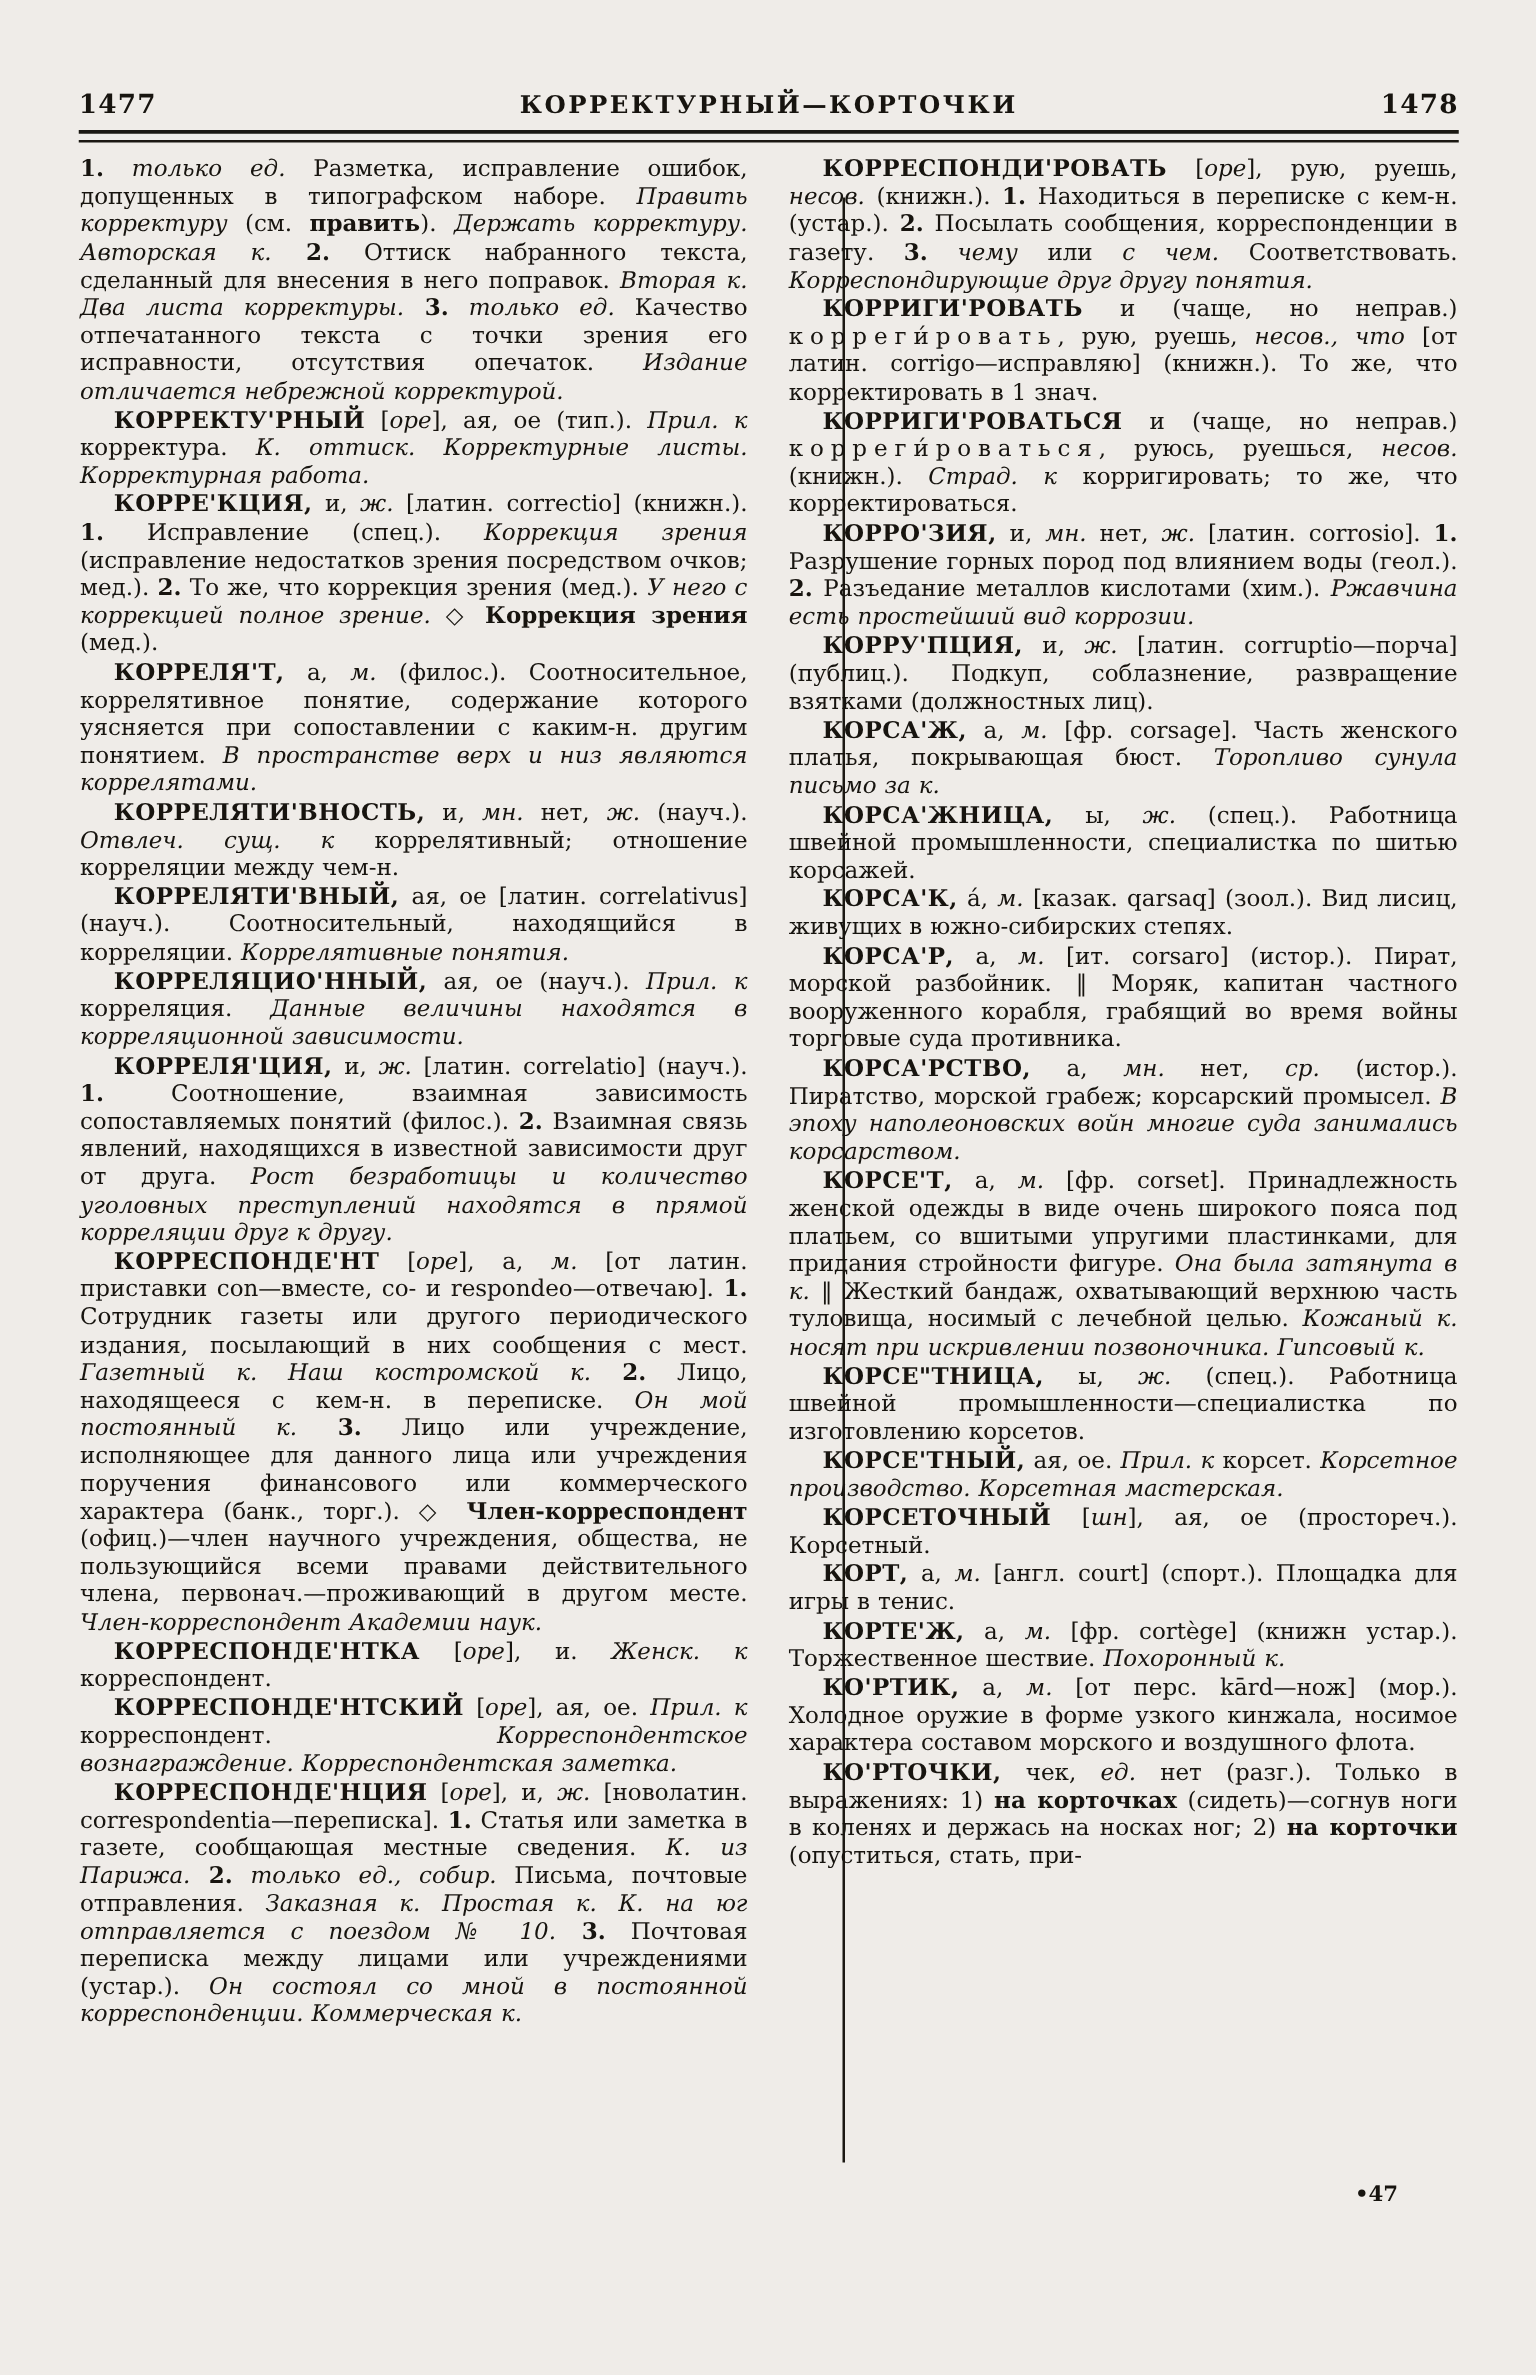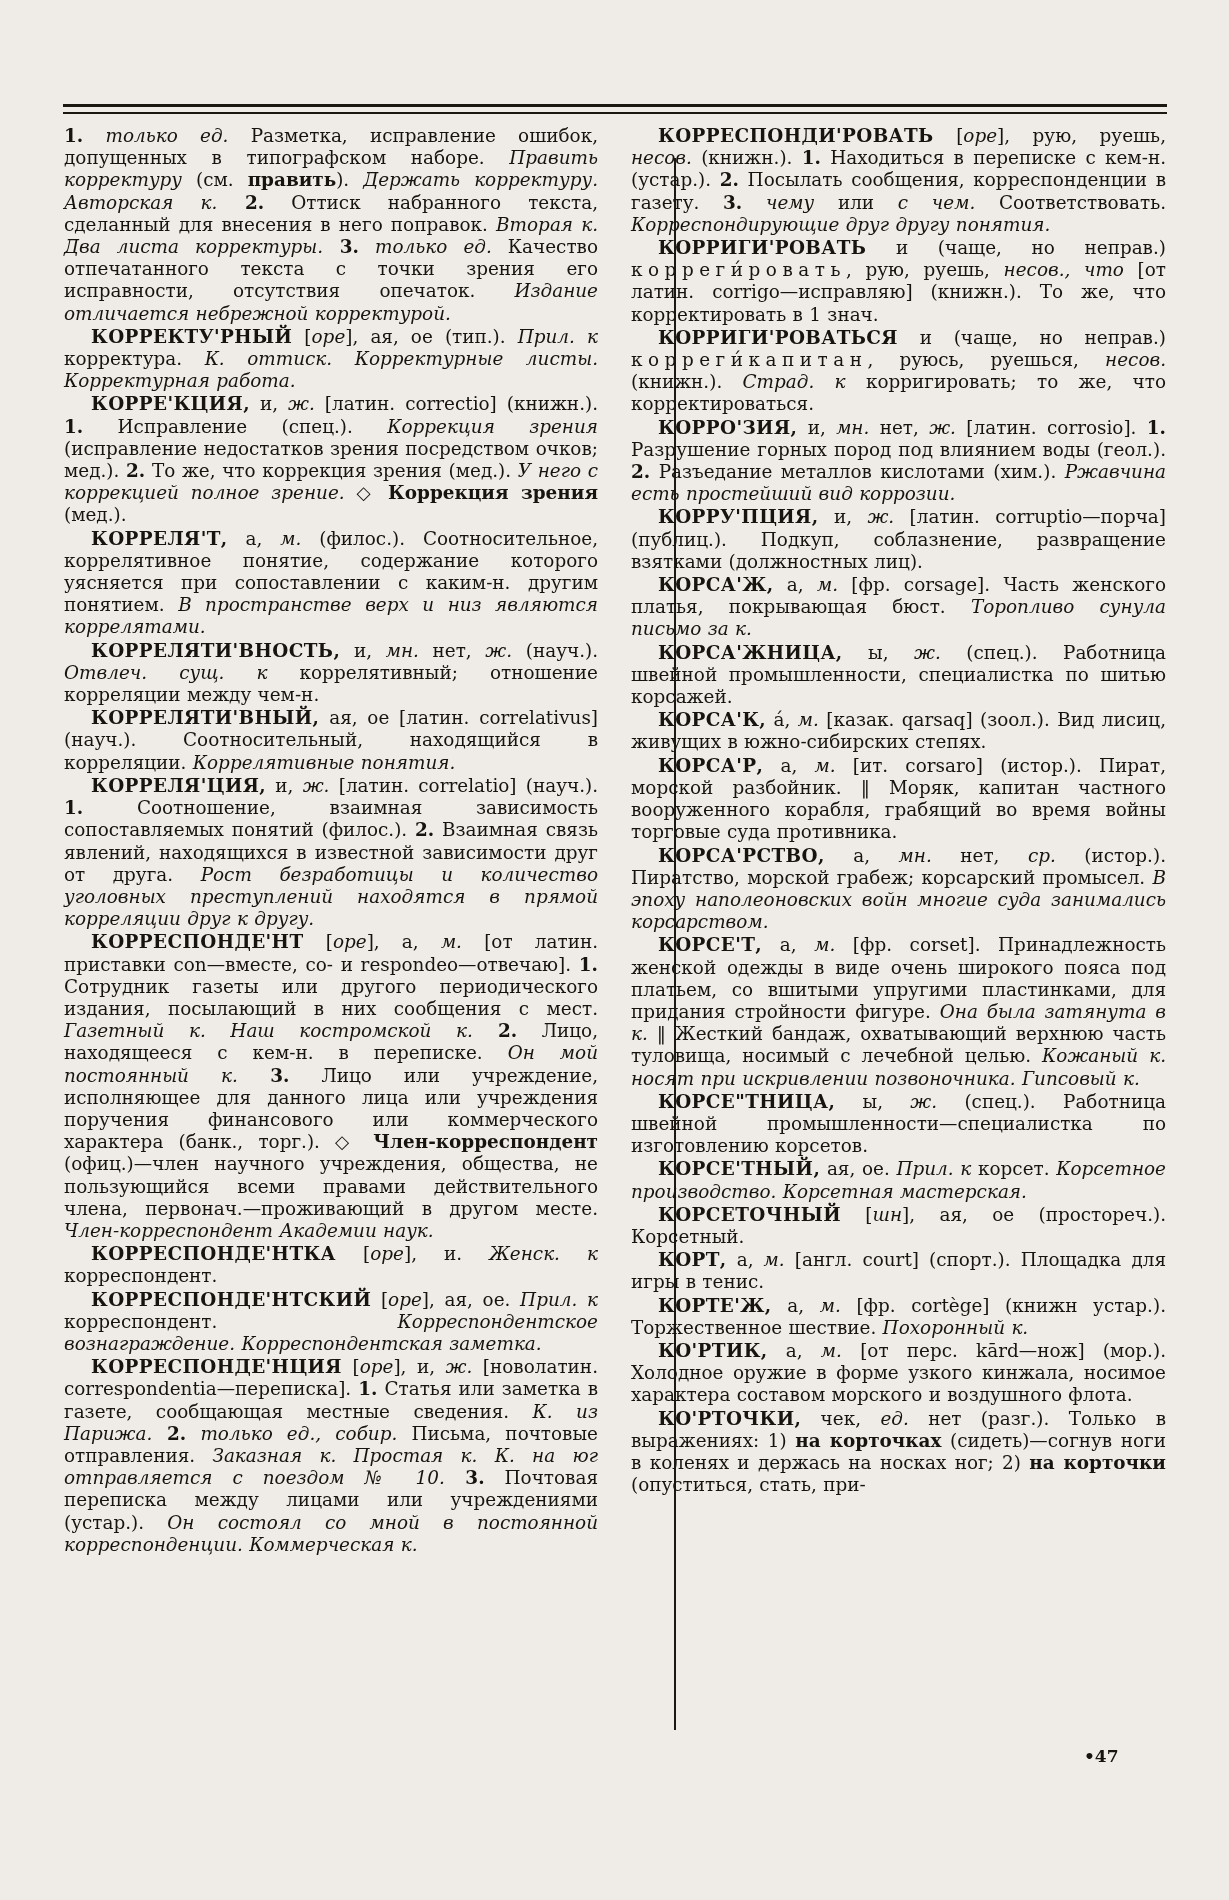--- a/index.html
+++ b/index.html
@@ -42,43 +42,49 @@
   .signature{
     position:absolute;top:1746px;left:1072px;
     font-weight:bold;font-size:17px;margin-left:12px;
   }
 </style>
 </head>
 <body>
 
 <div class="page">
 
+  <div class="header">
+    <span class="pageno left">1477</span>
+    <span class="running-head">КОРРЕКТУРНЫЙ—КОРТОЧКИ</span>
+    <span class="pageno right">1478</span>
+  </div>
 
   <div class="double-rule"></div>
 
   <div class="divider"></div>
 
   <div class="columns">
     <div class="col col-left" id="col-left">
         <p class="para noind"><span class="s-b">1.</span><span class="s-i"> только ед.</span><span class="s-n"> Разметка, исправление ошибок, допущенных в типографском наборе. </span><span class="s-i">Править корректуру</span><span class="s-n"> (см. </span><span class="s-b">править</span><span class="s-n">). </span><span class="s-i">Держать корректуру. Авторская к.</span><span class="s-b"> 2.</span><span class="s-n"> Оттиск набранного текста, сделанный для внесения в него поправок. </span><span class="s-i">Вторая к. Два листа корректуры.</span><span class="s-b"> 3.</span><span class="s-i"> только ед.</span><span class="s-n"> Качество отпечатанного текста с точки зрения его исправности, отсутствия опечаток. </span><span class="s-i">Издание отличается небрежной корректурой.</span></p>
         <p class="para"><span class="s-h">КОРРЕКТУ'РНЫЙ</span><span class="s-n"> [</span><span class="s-i">оре</span><span class="s-n">], ая, ое (тип.). </span><span class="s-i">Прил. к</span><span class="s-n"> корректура. </span><span class="s-i">К. оттиск. Корректурные листы. Корректурная работа.</span></p>
         <p class="para"><span class="s-h">КОРРЕ'КЦИЯ,</span><span class="s-n"> и, </span><span class="s-i">ж.</span><span class="s-n"> [латин. correctio] (книжн.). </span><span class="s-b">1.</span><span class="s-n"> Исправление (спец.). </span><span class="s-i">Коррекция зрения</span><span class="s-n"> (исправление недостатков зрения посредством очков; мед.). </span><span class="s-b">2.</span><span class="s-n"> То же, что коррекция зрения (мед.). </span><span class="s-i">У него с коррекцией полное зрение.</span><span class="s-n"> ◇ </span><span class="s-b">Коррекция зрения</span><span class="s-n"> (мед.).</span></p>
         <p class="para"><span class="s-h">КОРРЕЛЯ'Т,</span><span class="s-n"> а, </span><span class="s-i">м.</span><span class="s-n"> (филос.). Соотносительное, коррелятивное понятие, содержание которого уясняется при сопоставлении с каким-н. другим понятием. </span><span class="s-i">В пространстве верх и низ являются коррелятами.</span></p>
         <p class="para"><span class="s-h">КОРРЕЛЯТИ'ВНОСТЬ,</span><span class="s-n"> и, </span><span class="s-i">мн.</span><span class="s-n"> нет, </span><span class="s-i">ж.</span><span class="s-n"> (науч.). </span><span class="s-i">Отвлеч. сущ. к</span><span class="s-n"> коррелятивный; отношение корреляции между чем-н.</span></p>
         <p class="para"><span class="s-h">КОРРЕЛЯТИ'ВНЫЙ,</span><span class="s-n"> ая, ое [латин. correlativus] (науч.). Соотносительный, находящийся в корреляции. </span><span class="s-i">Коррелятивные понятия.</span></p>
+        <p class="para"><span class="s-h">КОРРЕЛЯЦИО'ННЫЙ,</span><span class="s-n"> ая, ое (науч.). </span><span class="s-i">Прил. к</span><span class="s-n"> корреляция. </span><span class="s-i">Данные величины находятся в корреляционной зависимости.</span></p>
         <p class="para"><span class="s-h">КОРРЕЛЯ'ЦИЯ,</span><span class="s-n"> и, </span><span class="s-i">ж.</span><span class="s-n"> [латин. correlatio] (науч.). </span><span class="s-b">1.</span><span class="s-n"> Соотношение, взаимная зависимость сопоставляемых понятий (филос.). </span><span class="s-b">2.</span><span class="s-n"> Взаимная связь явлений, находящихся в известной зависимости друг от друга. </span><span class="s-i">Рост безработицы и количество уголовных преступлений находятся в прямой корреляции друг к другу.</span></p>
         <p class="para"><span class="s-h">КОРРЕСПОНДЕ'НТ</span><span class="s-n"> [</span><span class="s-i">оре</span><span class="s-n">], а, </span><span class="s-i">м.</span><span class="s-n"> [от латин. приставки con—вместе, со- и respondeo—отвечаю]. </span><span class="s-b">1.</span><span class="s-n"> Сотрудник газеты или другого периодического издания, посылающий в них сообщения с мест. </span><span class="s-i">Газетный к. Наш костромской к.</span><span class="s-b"> 2.</span><span class="s-n"> Лицо, находящееся с кем-н. в переписке. </span><span class="s-i">Он мой постоянный к.</span><span class="s-b"> 3.</span><span class="s-n"> Лицо или учреждение, исполняющее для данного лица или учреждения поручения финансового или коммерческого характера (банк., торг.). ◇ </span><span class="s-b">Член-корреспондент</span><span class="s-n"> (офиц.)—член научного учреждения, общества, не пользующийся всеми правами действительного члена, первонач.—проживающий в другом месте. </span><span class="s-i">Член-корреспондент Академии наук.</span></p>
         <p class="para"><span class="s-h">КОРРЕСПОНДЕ'НТКА</span><span class="s-n"> [</span><span class="s-i">оре</span><span class="s-n">], и. </span><span class="s-i">Женск. к</span><span class="s-n"> корреспондент.</span></p>
         <p class="para"><span class="s-h">КОРРЕСПОНДЕ'НТСКИЙ</span><span class="s-n"> [</span><span class="s-i">оре</span><span class="s-n">], ая, ое. </span><span class="s-i">Прил. к</span><span class="s-n"> корреспондент. </span><span class="s-i">Корреспондентское вознаграждение. Корреспондентская заметка.</span></p>
         <p class="para"><span class="s-h">КОРРЕСПОНДЕ'НЦИЯ</span><span class="s-n"> [</span><span class="s-i">оре</span><span class="s-n">], и, </span><span class="s-i">ж.</span><span class="s-n"> [новолатин. correspondentia—переписка]. </span><span class="s-b">1.</span><span class="s-n"> Статья или заметка в газете, сообщающая местные сведения. </span><span class="s-i">К. из Парижа.</span><span class="s-b"> 2.</span><span class="s-i"> только ед., собир.</span><span class="s-n"> Письма, почтовые отправления. </span><span class="s-i">Заказная к. Простая к. К. на юг отправляется с поездом № 10.</span><span class="s-b"> 3.</span><span class="s-n"> Почтовая переписка между лицами или учреждениями (устар.). </span><span class="s-i">Он состоял со мной в постоянной корреспонденции. Коммерческая к.</span></p>
       </div>
     <div class="col col-right" id="col-right">
         <p class="para"><span class="s-h">КОРРЕСПОНДИ'РОВАТЬ</span><span class="s-n"> [</span><span class="s-i">оре</span><span class="s-n">], рую, руешь, </span><span class="s-i">несов.</span><span class="s-n"> (книжн.). </span><span class="s-b">1.</span><span class="s-n"> Находиться в переписке с кем-н. (устар.). </span><span class="s-b">2.</span><span class="s-n"> Посылать сообщения, корреспонденции в газету. </span><span class="s-b">3.</span><span class="s-i"> чему</span><span class="s-n"> или </span><span class="s-i">с чем.</span><span class="s-n"> Соответствовать. </span><span class="s-i">Корреспондирующие друг другу понятия.</span></p>
         <p class="para"><span class="s-h">КОРРИГИ'РОВАТЬ</span><span class="s-n"> и (чаще, но неправ.) </span><span class="s-s">корреги́ровать</span><span class="s-n">, рую, руешь, </span><span class="s-i">несов., что</span><span class="s-n"> [от латин. corrigo—исправляю] (книжн.). То же, что корректировать в 1 знач.</span></p>
-        <p class="para"><span class="s-h">КОРРИГИ'РОВАТЬСЯ</span><span class="s-n"> и (чаще, но неправ.) </span><span class="s-s">корреги́капитан</span><span class="s-n">, руюсь, руешься, </span><span class="s-i">несов.</span><span class="s-n"> (книжн.). </span><span class="s-i">Страд. к</span><span class="s-n"> корригировать; то же, что корректироваться.</span></p>
+        <p class="para"><span class="s-h">КОРРИГИ'РОВАТЬСЯ</span><span class="s-n"> и (чаще, но неправ.) </span><span class="s-s">корреги́роваться</span><span class="s-n">, руюсь, руешься, </span><span class="s-i">несов.</span><span class="s-n"> (книжн.). </span><span class="s-i">Страд. к</span><span class="s-n"> корригировать; то же, что корректироваться.</span></p>
         <p class="para"><span class="s-h">КОРРО'ЗИЯ,</span><span class="s-n"> и, </span><span class="s-i">мн.</span><span class="s-n"> нет, </span><span class="s-i">ж.</span><span class="s-n"> [латин. corrosio]. </span><span class="s-b">1.</span><span class="s-n"> Разрушение горных пород под влиянием воды (геол.). </span><span class="s-b">2.</span><span class="s-n"> Разъедание металлов кислотами (хим.). </span><span class="s-i">Ржавчина есть простейший вид коррозии.</span></p>
         <p class="para"><span class="s-h">КОРРУ'ПЦИЯ,</span><span class="s-n"> и, </span><span class="s-i">ж.</span><span class="s-n"> [латин. corruptio—порча] (публиц.). Подкуп, соблазнение, развращение взятками (должностных лиц).</span></p>
         <p class="para"><span class="s-h">КОРСА'Ж,</span><span class="s-n"> а, </span><span class="s-i">м.</span><span class="s-n"> [фр. corsage]. Часть женского платья, покрывающая бюст. </span><span class="s-i">Торопливо сунула письмо за к.</span></p>
         <p class="para"><span class="s-h">КОРСА'ЖНИЦА,</span><span class="s-n"> ы, </span><span class="s-i">ж.</span><span class="s-n"> (спец.). Работница швейной промышленности, специалистка по шитью корсажей.</span></p>
         <p class="para"><span class="s-h">КОРСА'К,</span><span class="s-n"> а́, </span><span class="s-i">м.</span><span class="s-n"> [казак. qarsaq] (зоол.). Вид лисиц, живущих в южно-сибирских степях.</span></p>
         <p class="para"><span class="s-h">КОРСА'Р,</span><span class="s-n"> а, </span><span class="s-i">м.</span><span class="s-n"> [ит. corsaro] (истор.). Пират, морской разбойник. ‖ Моряк, капитан частного вооруженного корабля, грабящий во время войны торговые суда противника.</span></p>
         <p class="para"><span class="s-h">КОРСА'РСТВО,</span><span class="s-n"> а, </span><span class="s-i">мн.</span><span class="s-n"> нет, </span><span class="s-i">ср.</span><span class="s-n"> (истор.). Пиратство, морской грабеж; корсарский промысел. </span><span class="s-i">В эпоху наполеоновских войн многие суда занимались корсарством.</span></p>
         <p class="para"><span class="s-h">КОРСЕ'Т,</span><span class="s-n"> а, </span><span class="s-i">м.</span><span class="s-n"> [фр. corset]. Принадлежность женской одежды в виде очень широкого пояса под платьем, со вшитыми упругими пластинками, для придания стройности фигуре. </span><span class="s-i">Она была затянута в к.</span><span class="s-n"> ‖ Жесткий бандаж, охватывающий верхнюю часть туловища, носимый с лечебной целью. </span><span class="s-i">Кожаный к. носят при искривлении позвоночника. Гипсовый к.</span></p>
         <p class="para"><span class="s-h">КОРСЕ"ТНИЦА,</span><span class="s-n"> ы, </span><span class="s-i">ж.</span><span class="s-n"> (спец.). Работница швейной промышленности—специалистка по изготовлению корсетов.</span></p>
         <p class="para"><span class="s-h">КОРСЕ'ТНЫЙ,</span><span class="s-n"> ая, ое. </span><span class="s-i">Прил. к</span><span class="s-n"> корсет. </span><span class="s-i">Корсетное производство. Корсетная мастерская.</span></p>

